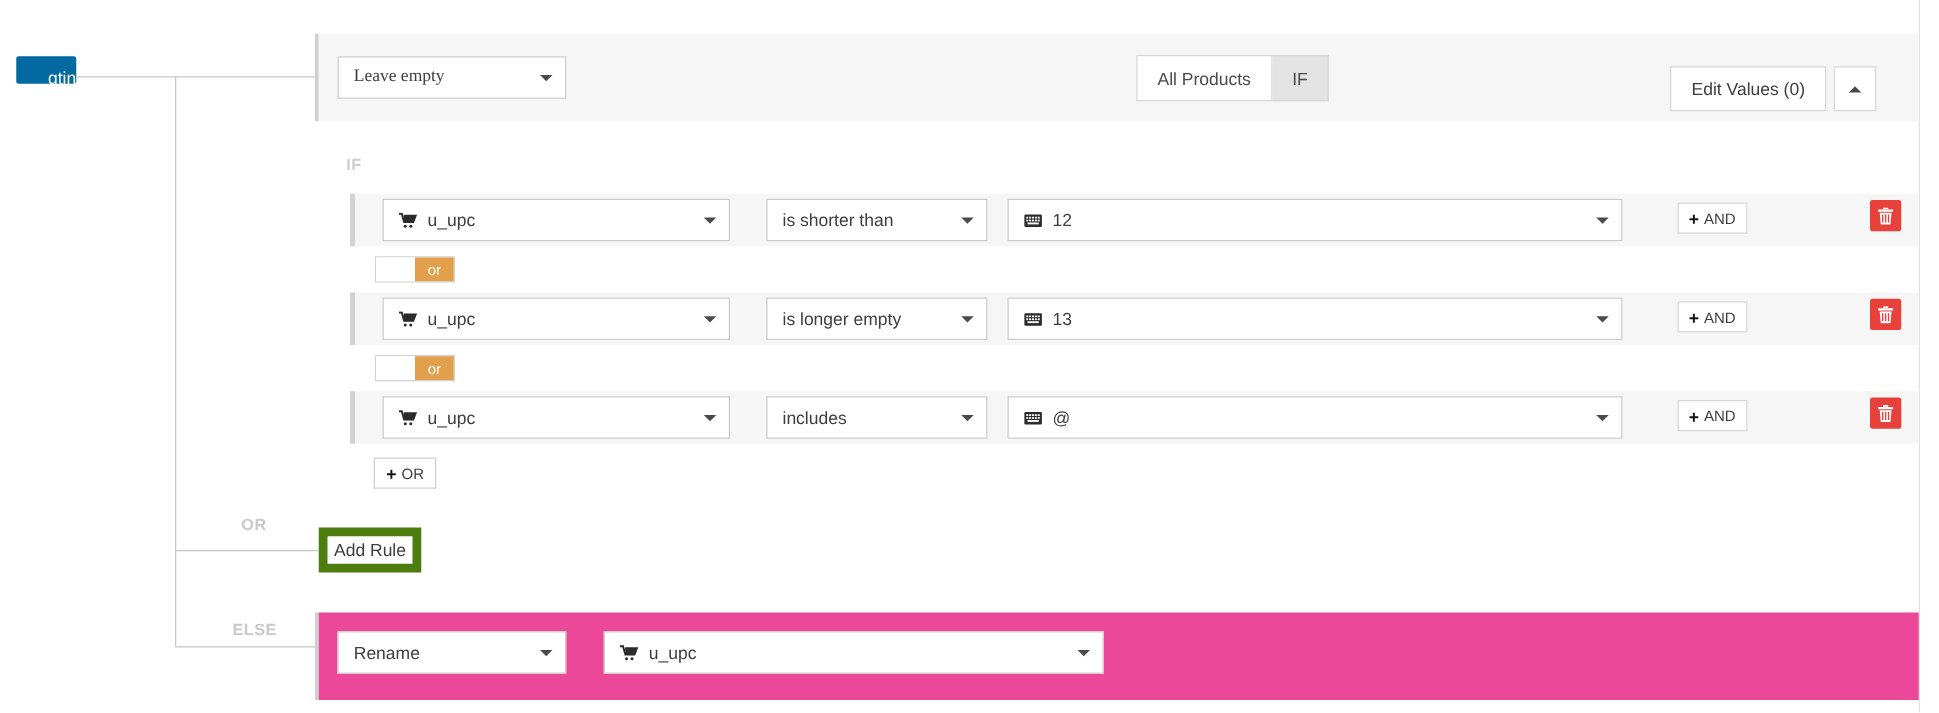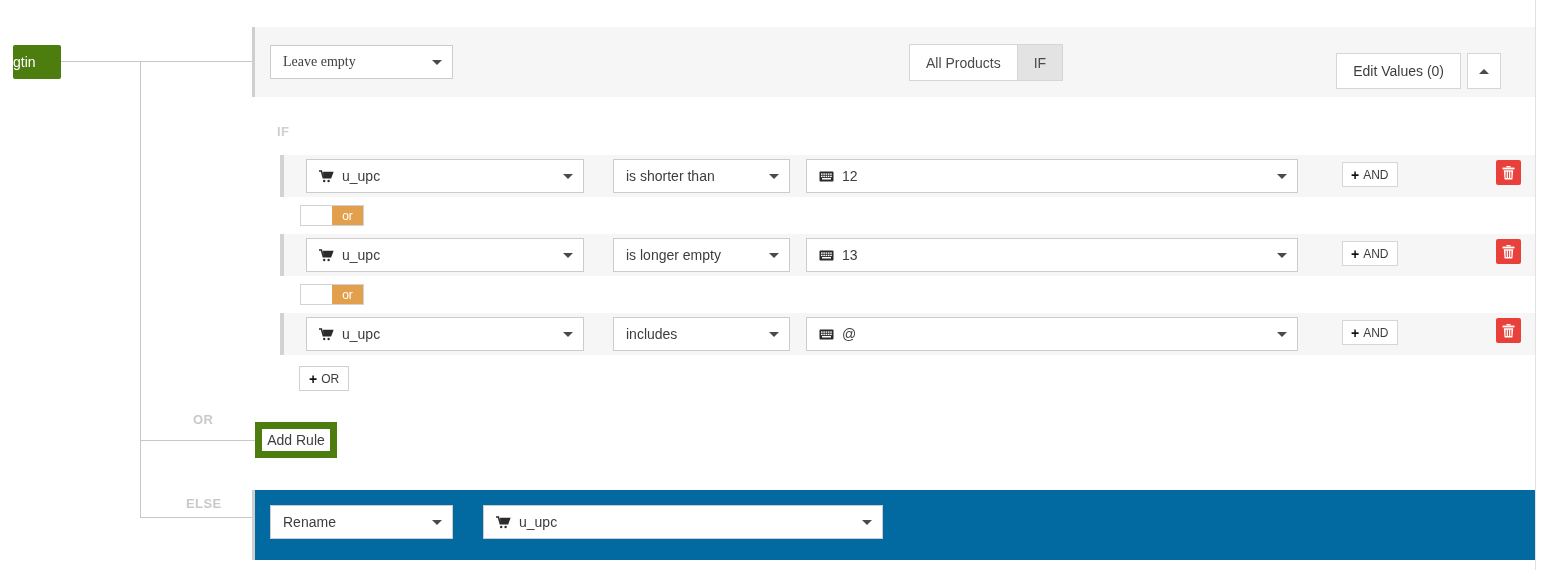--- a/index.html
+++ b/index.html
@@ -22,26 +22,26 @@
     position: absolute;
     top: 0; left: 1535px;
     width: 1px; height: 570px;
     background: #e2e2e2;
   }
 
   
   .gtin-badge {
     position: absolute;
     left: 13px; top: 45px;
-    width: 48px; height: 34px;
-    background: #4d7c0f;
+    width: 48px; height: 22px;
+    background: #0369a1;
     color: #ffffff;
     font-size: 14px;
     line-height: 34px;
-    text-align: left;
+    text-align: right;
     border-radius: 2px;
   }
   .tree-line { position: absolute; background: #c8c8c8; }
   
   .tl-h-top   { left: 61px;  top: 61px;  width: 194px; height: 1px; }
   
   .tl-v-main  { left: 140px; top: 61px;  width: 1px;   height: 456px; }
   
   .tl-h-or    { left: 140px; top: 440px; width: 115px; height: 1px; }
   
@@ -274,21 +274,21 @@
     justify-content: center;
     font-size: 14px;
     color: #3d3d3d;
   }
 
   
   .else-panel {
     position: absolute;
     left: 255px; top: 490px;
     width: 1280px; height: 70px;
-    background: #0369a1;
+    background: #ec4899;
   }
   .sel-rename {
     position: absolute;
     left: 15px; top: 15px;
     width: 183px;
   }
   .sel-else-attr {
     position: absolute;
     left: 228px; top: 15px;
     width: 400px;

